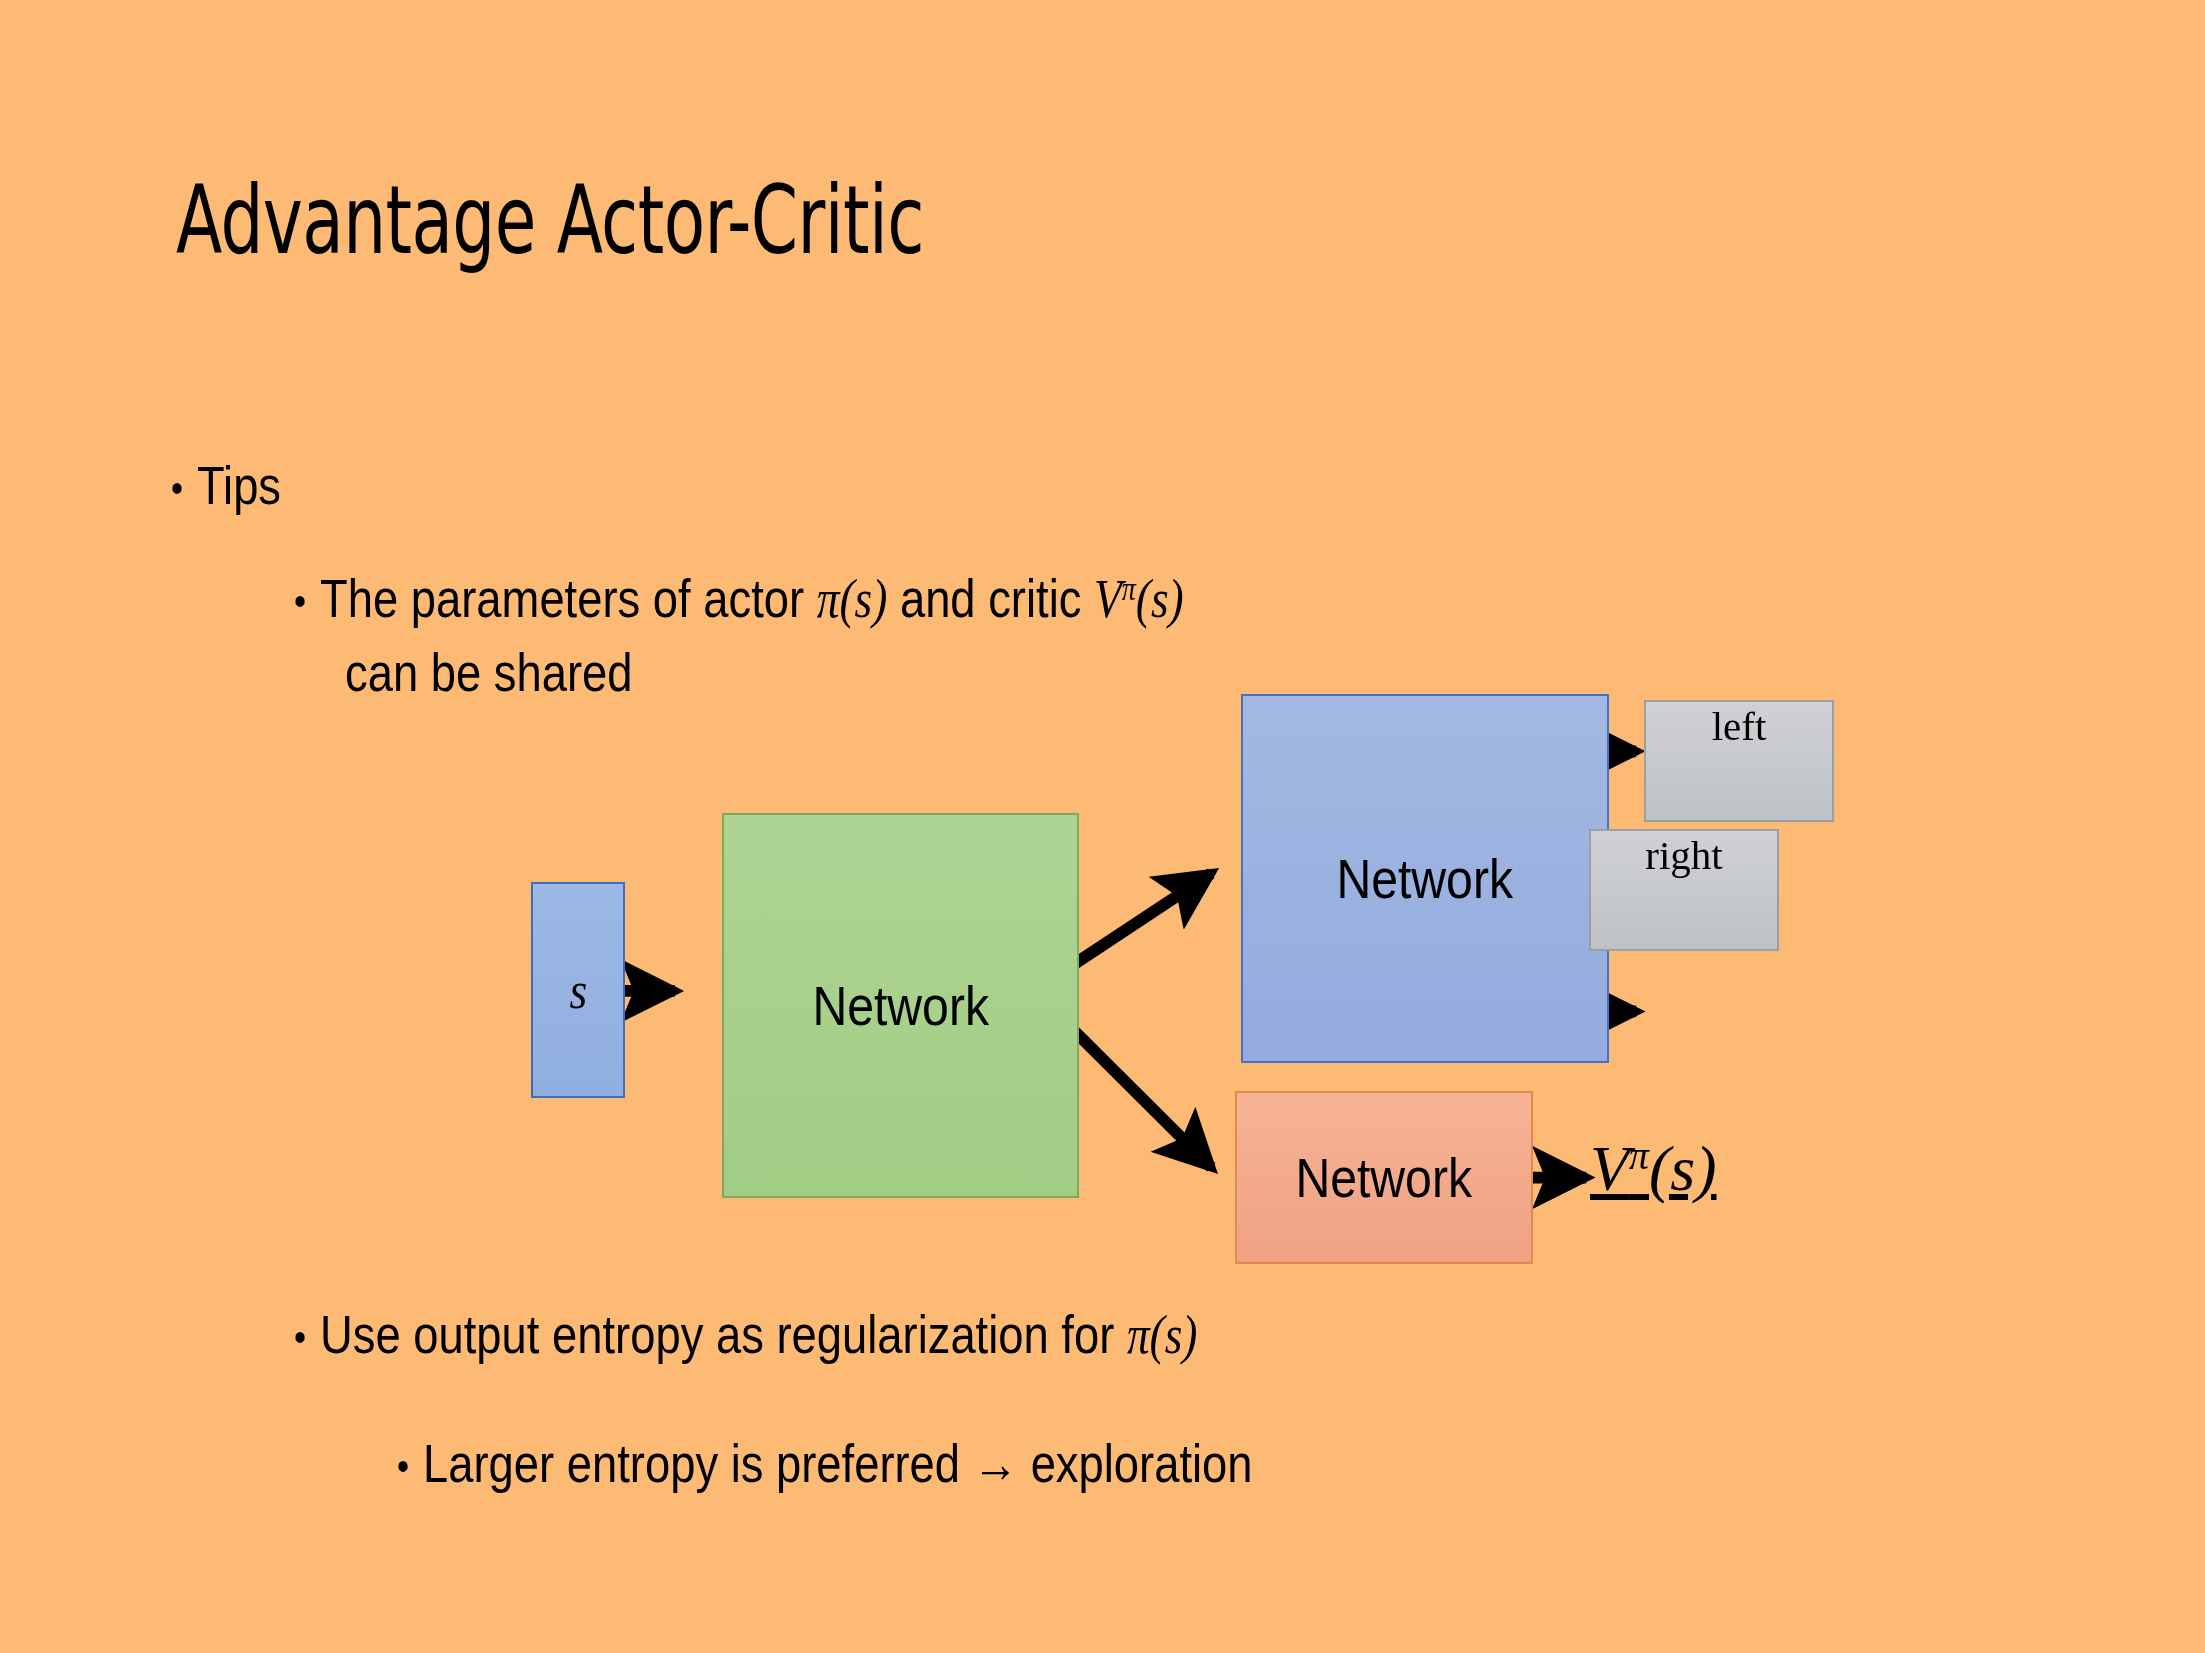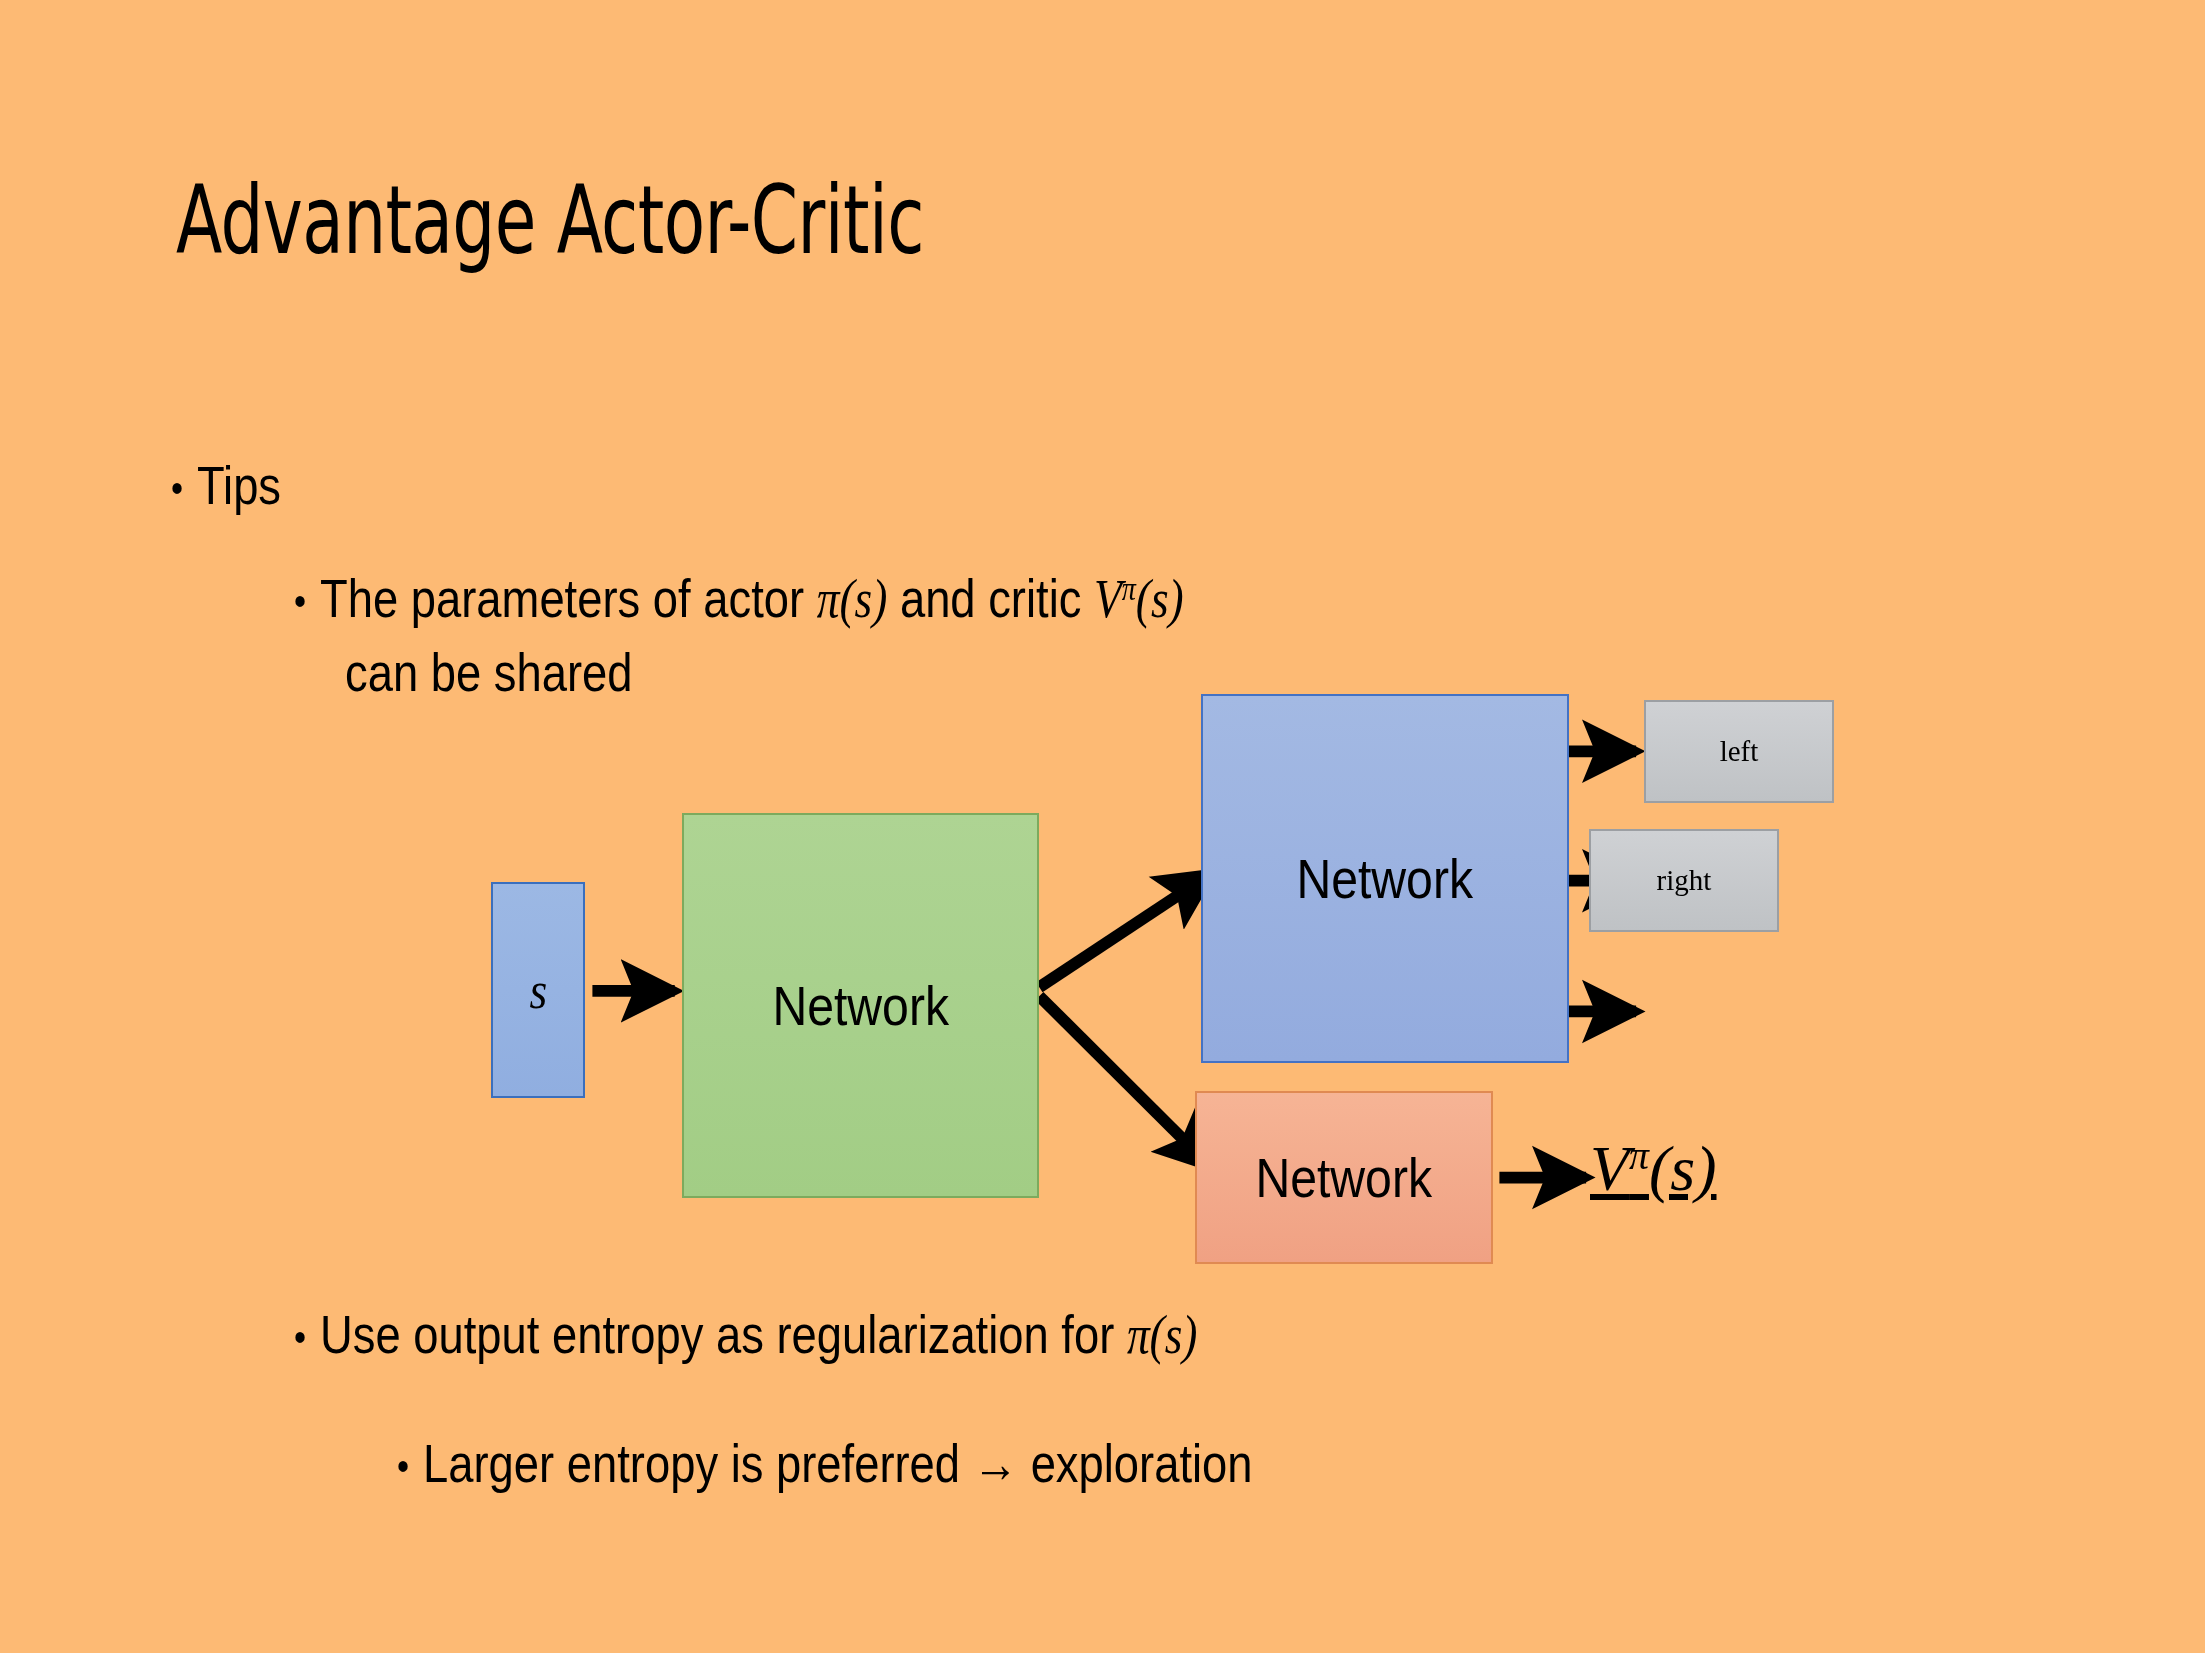--- a/index.html
+++ b/index.html
@@ -84,20 +84,21 @@
     pointer-events: none;
   }
   .dbox {
     position: absolute;
     box-sizing: border-box;
     display: flex;
     align-items: center;
     justify-content: center;
     font-family: "Liberation Sans", sans-serif;
     color: #000000;
+    margin-left: 40px;
   }
   .dbox .lbl { transform: scaleX(0.86); transform-origin: center; white-space: nowrap; }
 
   #box-state {
     left: 491px; top: 882px; width: 94px; height: 216px;
     background: linear-gradient(180deg, #9cb8e4 0%, #90aee0 100%);
     border: 2.2px solid #3b6fbd;
     font-family: "Liberation Serif", serif;
     font-style: italic;
     font-size: 53px;
@@ -117,26 +118,26 @@
   #box-critic {
     left: 1195px; top: 1091px; width: 298px; height: 173px;
     background: linear-gradient(180deg, #f6b495 0%, #f0a183 100%);
     border: 2.2px solid #e08a52;
     font-size: 56px;
   }
 
   .outbox {
     position: absolute;
     box-sizing: border-box;
-    width: 190px; height: 103px;
+    width: 190px; height: 122px;
     background: linear-gradient(180deg, #cfd1d4 0%, #bfc2c5 100%);
     border: 2.2px solid #9c9fa3;
-    display: flex; align-items: center; justify-content: center;
-    font-family: "Liberation Serif", serif;
-    font-size: 29px;
+    display: flex; justify-content: center;
+    font-family: "Liberation Serif", serif;
+    font-size: 41px;
     color: #000000;
   }
   #out-left  { left: 1644px; top: 700px; }
   #out-right { left: 1589px; top: 829px; }
   #out-fire  { left: 1644px; top: 960px; }
 
   #label-vpi {
     position: absolute;
     left: 1590px; top: 1132px;
     font-family: "Liberation Serif", serif;

